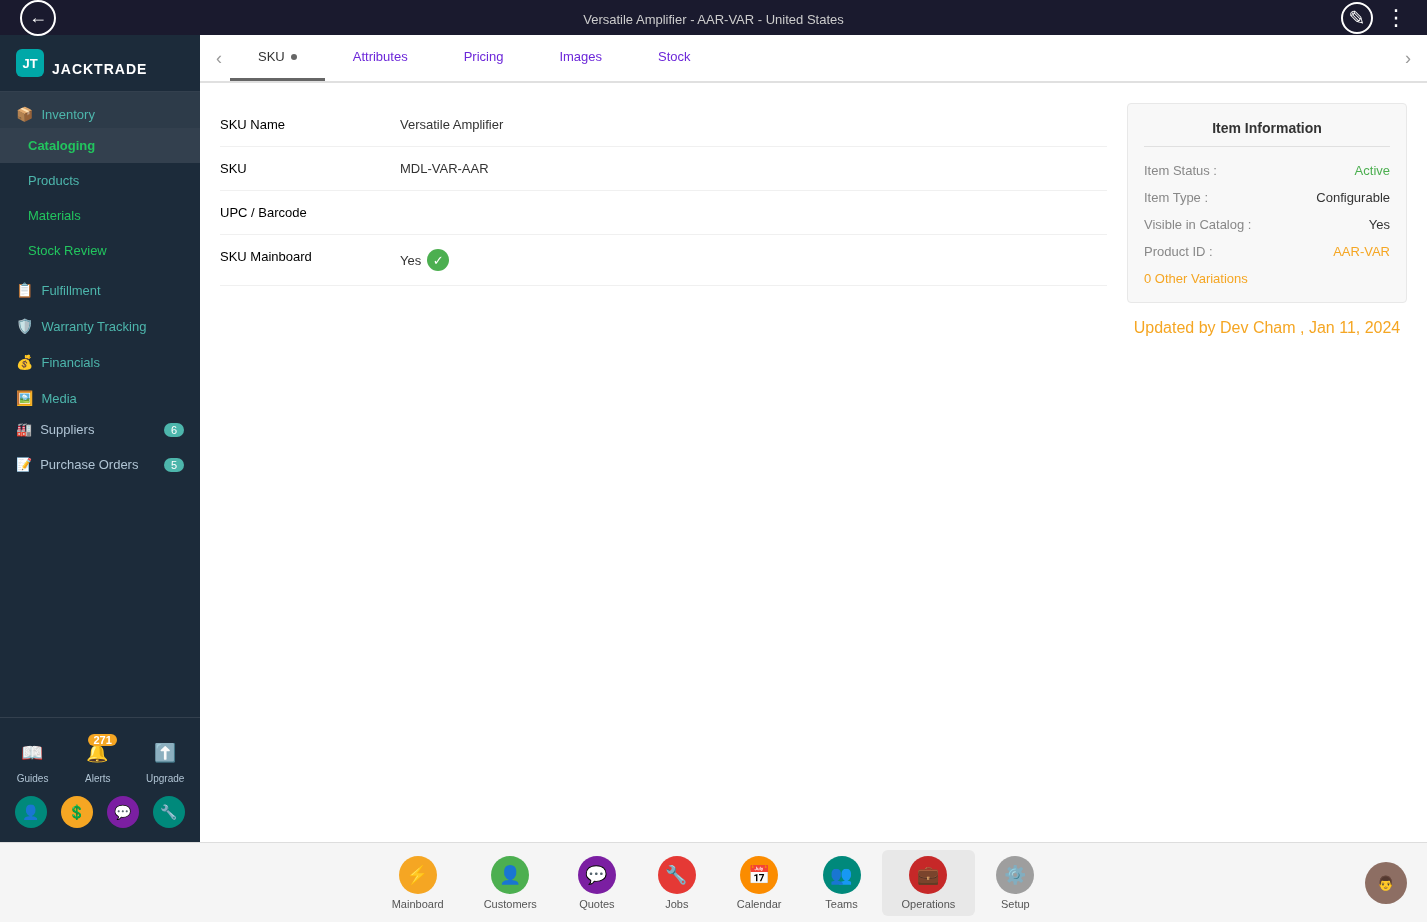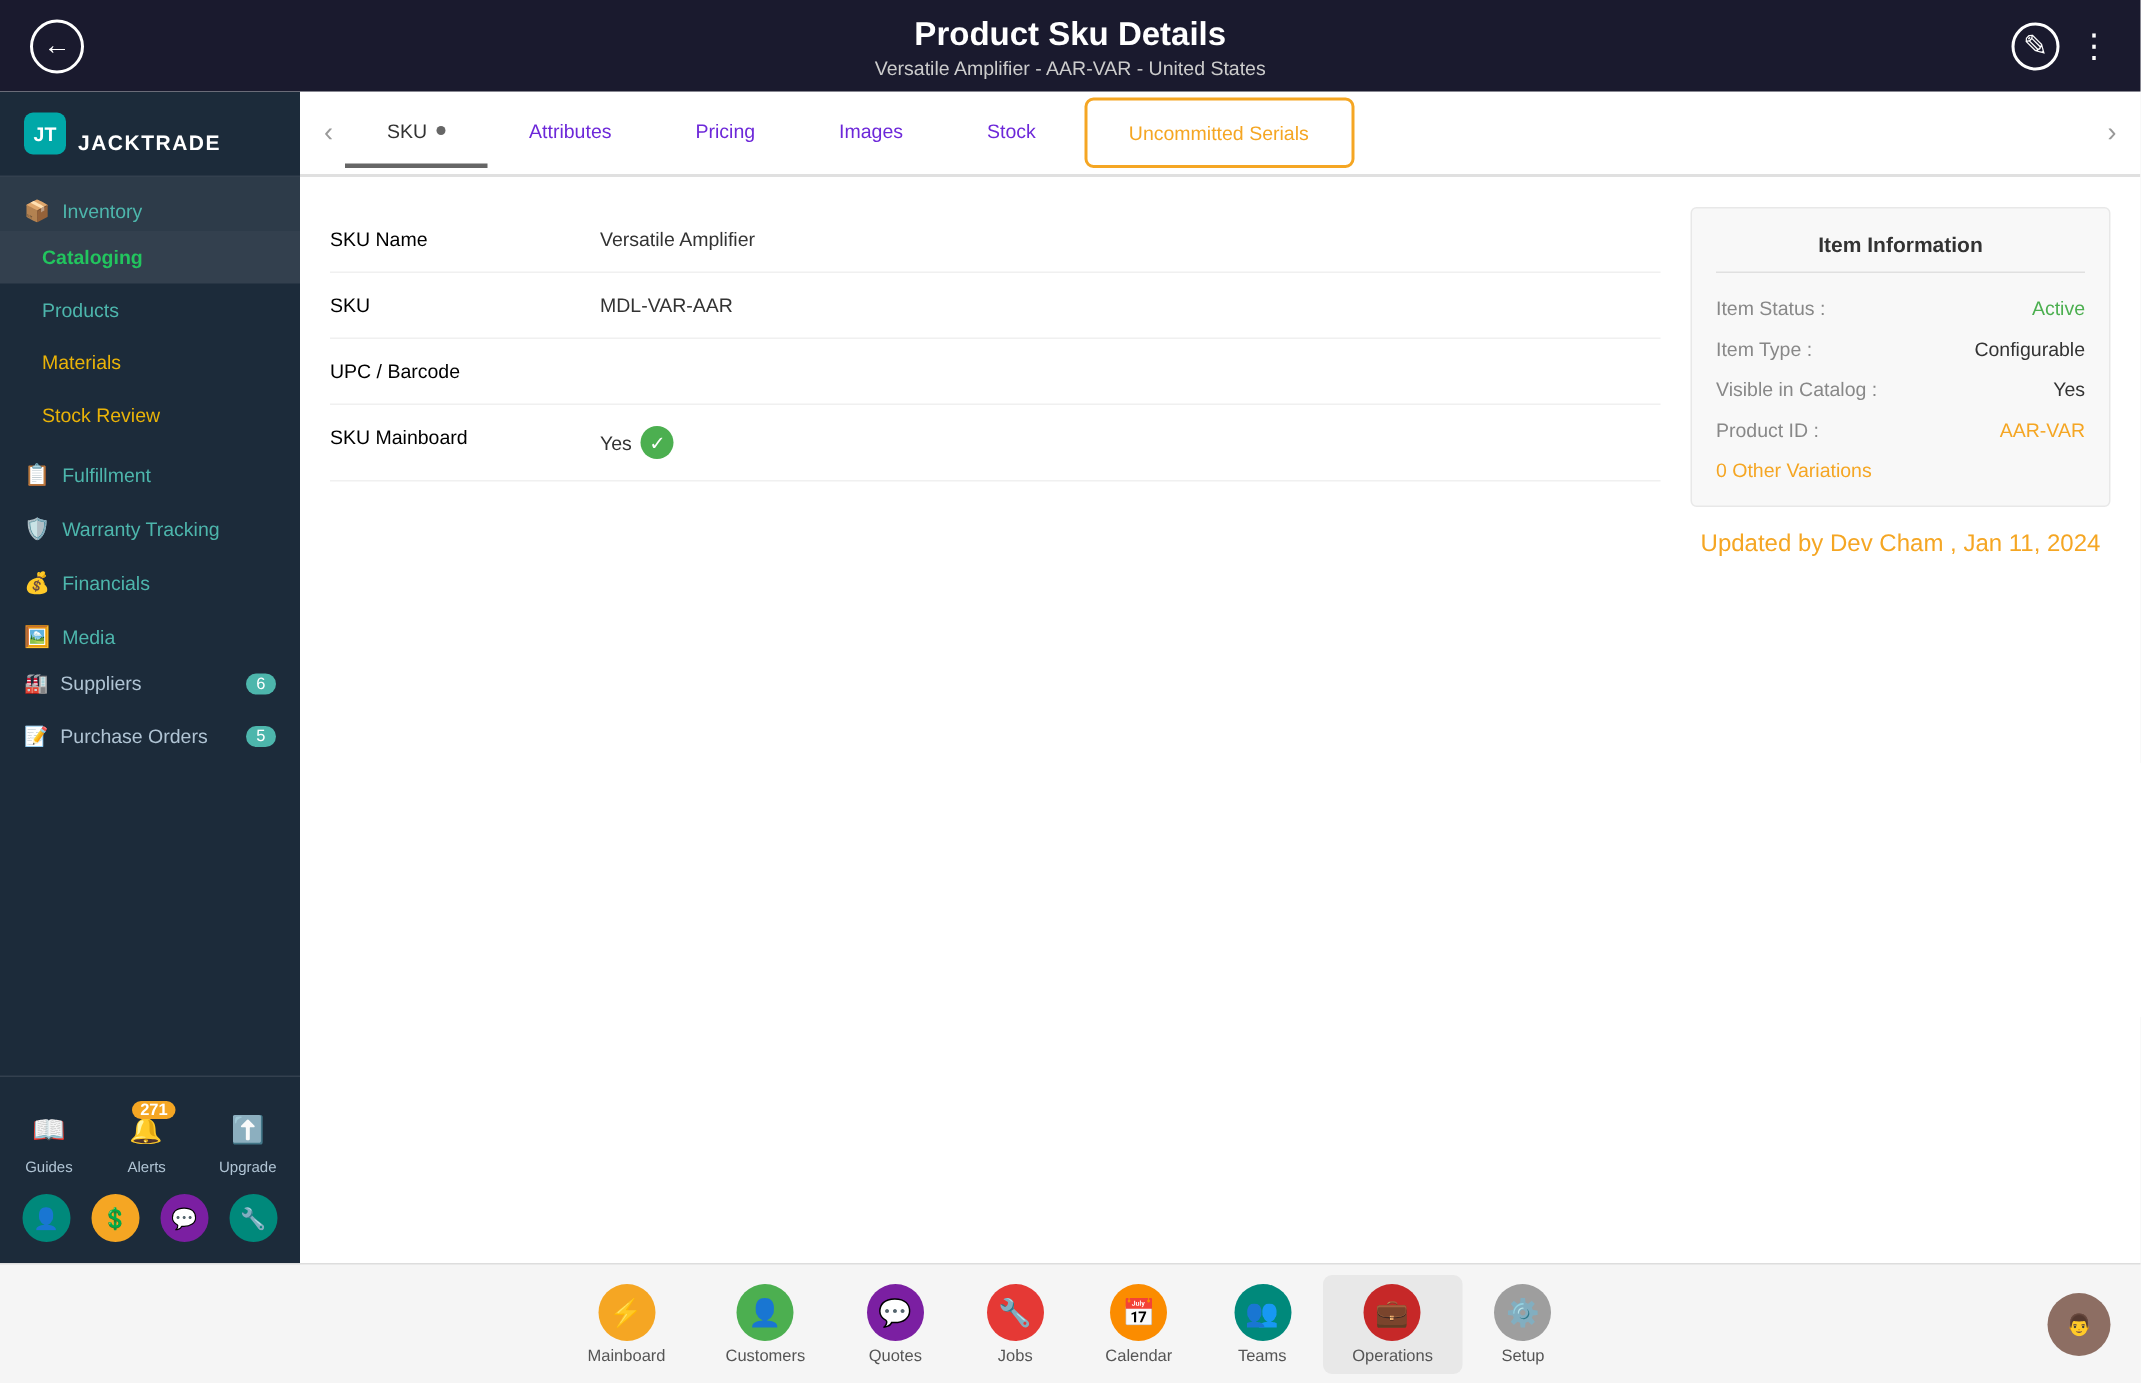--- a/index.html
+++ b/index.html
@@ -64,21 +64,21 @@
     .sidebar-section-header {
       padding: 14px 16px 6px;
       font-size: 13px; color: #4db6ac; cursor: pointer;
       display: flex; align-items: center; gap: 8px;
     }
     .sidebar-section-header .s-icon { font-size: 14px; }
     .sidebar-active-section { background: rgba(255,255,255,0.08); }
 
     .sidebar-item {
       padding: 10px 16px 10px 28px;
-      font-size: 13px; color: #eab308; cursor: pointer;
+      font-size: 13px; color: #22c55e; cursor: pointer;
       transition: background 0.2s;
     }
     .sidebar-item.active { color: #22c55e; font-weight: 600; background: rgba(255,255,255,0.1); }
     .sidebar-item.active-cyan { color: #4db6ac; }
 
     .sidebar-item-with-badge {
       display: flex; align-items: center; justify-content: space-between;
       padding: 10px 16px 10px 16px;
       font-size: 13px; color: #b0c4d4; cursor: pointer;
     }
@@ -220,21 +220,20 @@
       display: flex; align-items: center; overflow: hidden; flex: 1;
     }
   </style>
 </head>
 <body>
 
 <div class="top-header">
   <div class="back-btn">
     <span>←</span>
   </div>
-  <h1>Product Sku Details</h1>
   <div class="subtitle">Versatile Amplifier - AAR-VAR - United States</div>
   <div class="right-icons">
     <div class="edit-icon">
       <span>✎</span>
     </div>
     <span style="font-size:22px;">⋮</span>
   </div>
 </div>
 
 <div class="main-area">
@@ -337,23 +336,20 @@
           <span>Attributes</span>
         </div>
         <div class="tab">
           <span>Pricing</span>
         </div>
         <div class="tab">
           <span>Images</span>
         </div>
         <div class="tab">
           <span>Stock</span>
-        </div>
-        <div class="tab selected-orange-border">
-          <span>Uncommitted Serials</span>
         </div>
       </div>
       <button class="tab-nav-btn">›</button>
     </div>
 
     <div class="detail-content">
       <div class="detail-main">
 
         <div class="field-row">
           <div class="field-label">SKU Name</div>

